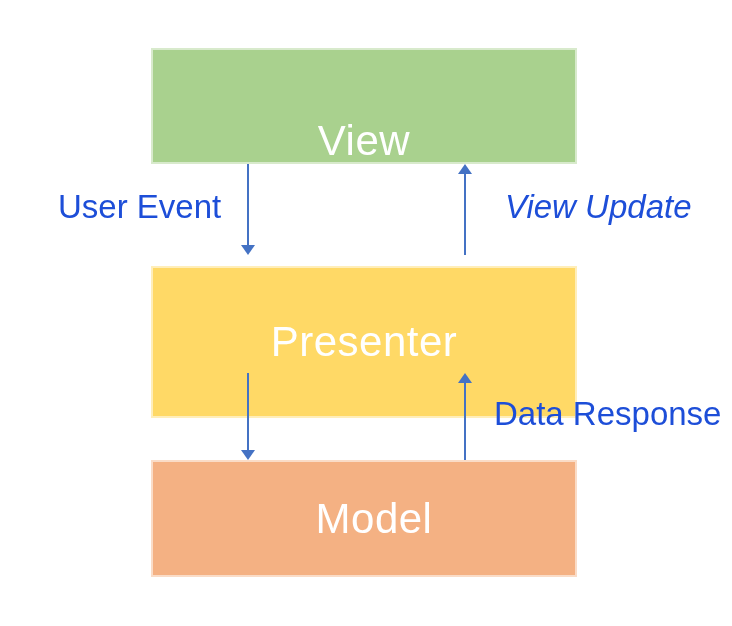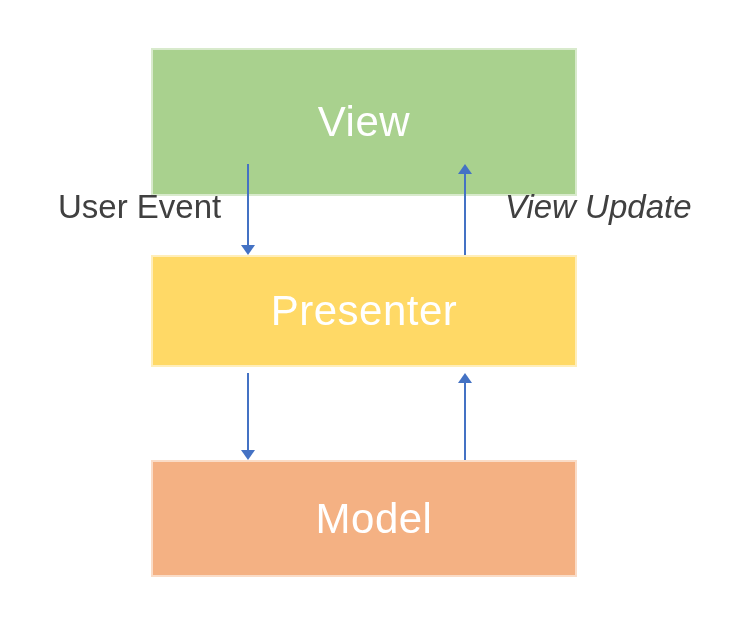--- a/index.html
+++ b/index.html
@@ -18,32 +18,32 @@
   .box {
     position: absolute;
     left: 151px;
     width: 426px;
     box-sizing: border-box;
     border: 2px solid rgba(255,255,255,0.55);
     display: flex;
     align-items: center;
     justify-content: center;
   }
-  .box-view      { top: 48px;  height: 148px; background: #A9D18E; }
-  .box-presenter { top: 255px; height: 112px; background: #FFD966; }
+  .box-view      { top: 48px;  height: 116px; background: #A9D18E; align-items: flex-end; }
+  .box-presenter { top: 266px; height: 152px; background: #FFD966; }
   .box-model     { top: 460px; height: 117px; background: #F4B183; }
   .box-label {
     color: #ffffff;
     font-size: 42px;
     line-height: 1;
     letter-spacing: 0.5px;
   }
   .edge-label {
     position: absolute;
-    color: #404040;
+    color: #1d4ed8;
     font-size: 33px;
     line-height: 1;
     white-space: nowrap;
   }
   .lbl-user-event    { left: 58px;  top: 190px; }
   .lbl-view-update   { left: 505px; top: 190px; font-style: italic; }
   .lbl-data-request  { left: 52px;  top: 397px; }
   .lbl-data-response { left: 494px; top: 397px; }
   .arrow {
     position: absolute;
@@ -111,14 +111,15 @@
     <div class="arrow-head head-down"></div>
   </div>
 
   <div class="arrow arrow-data-response" style="color: rgb(68, 114, 196);">
     <div class="arrow-head head-up"></div>
     <div class="arrow-line"></div>
   </div>
 
   <div class="edge-label lbl-user-event">User Event</div>
   <div class="edge-label lbl-view-update">View Update</div>
+  <div class="edge-label lbl-data-response">Data Response</div>
 
 </div>
 
 </body></html>

